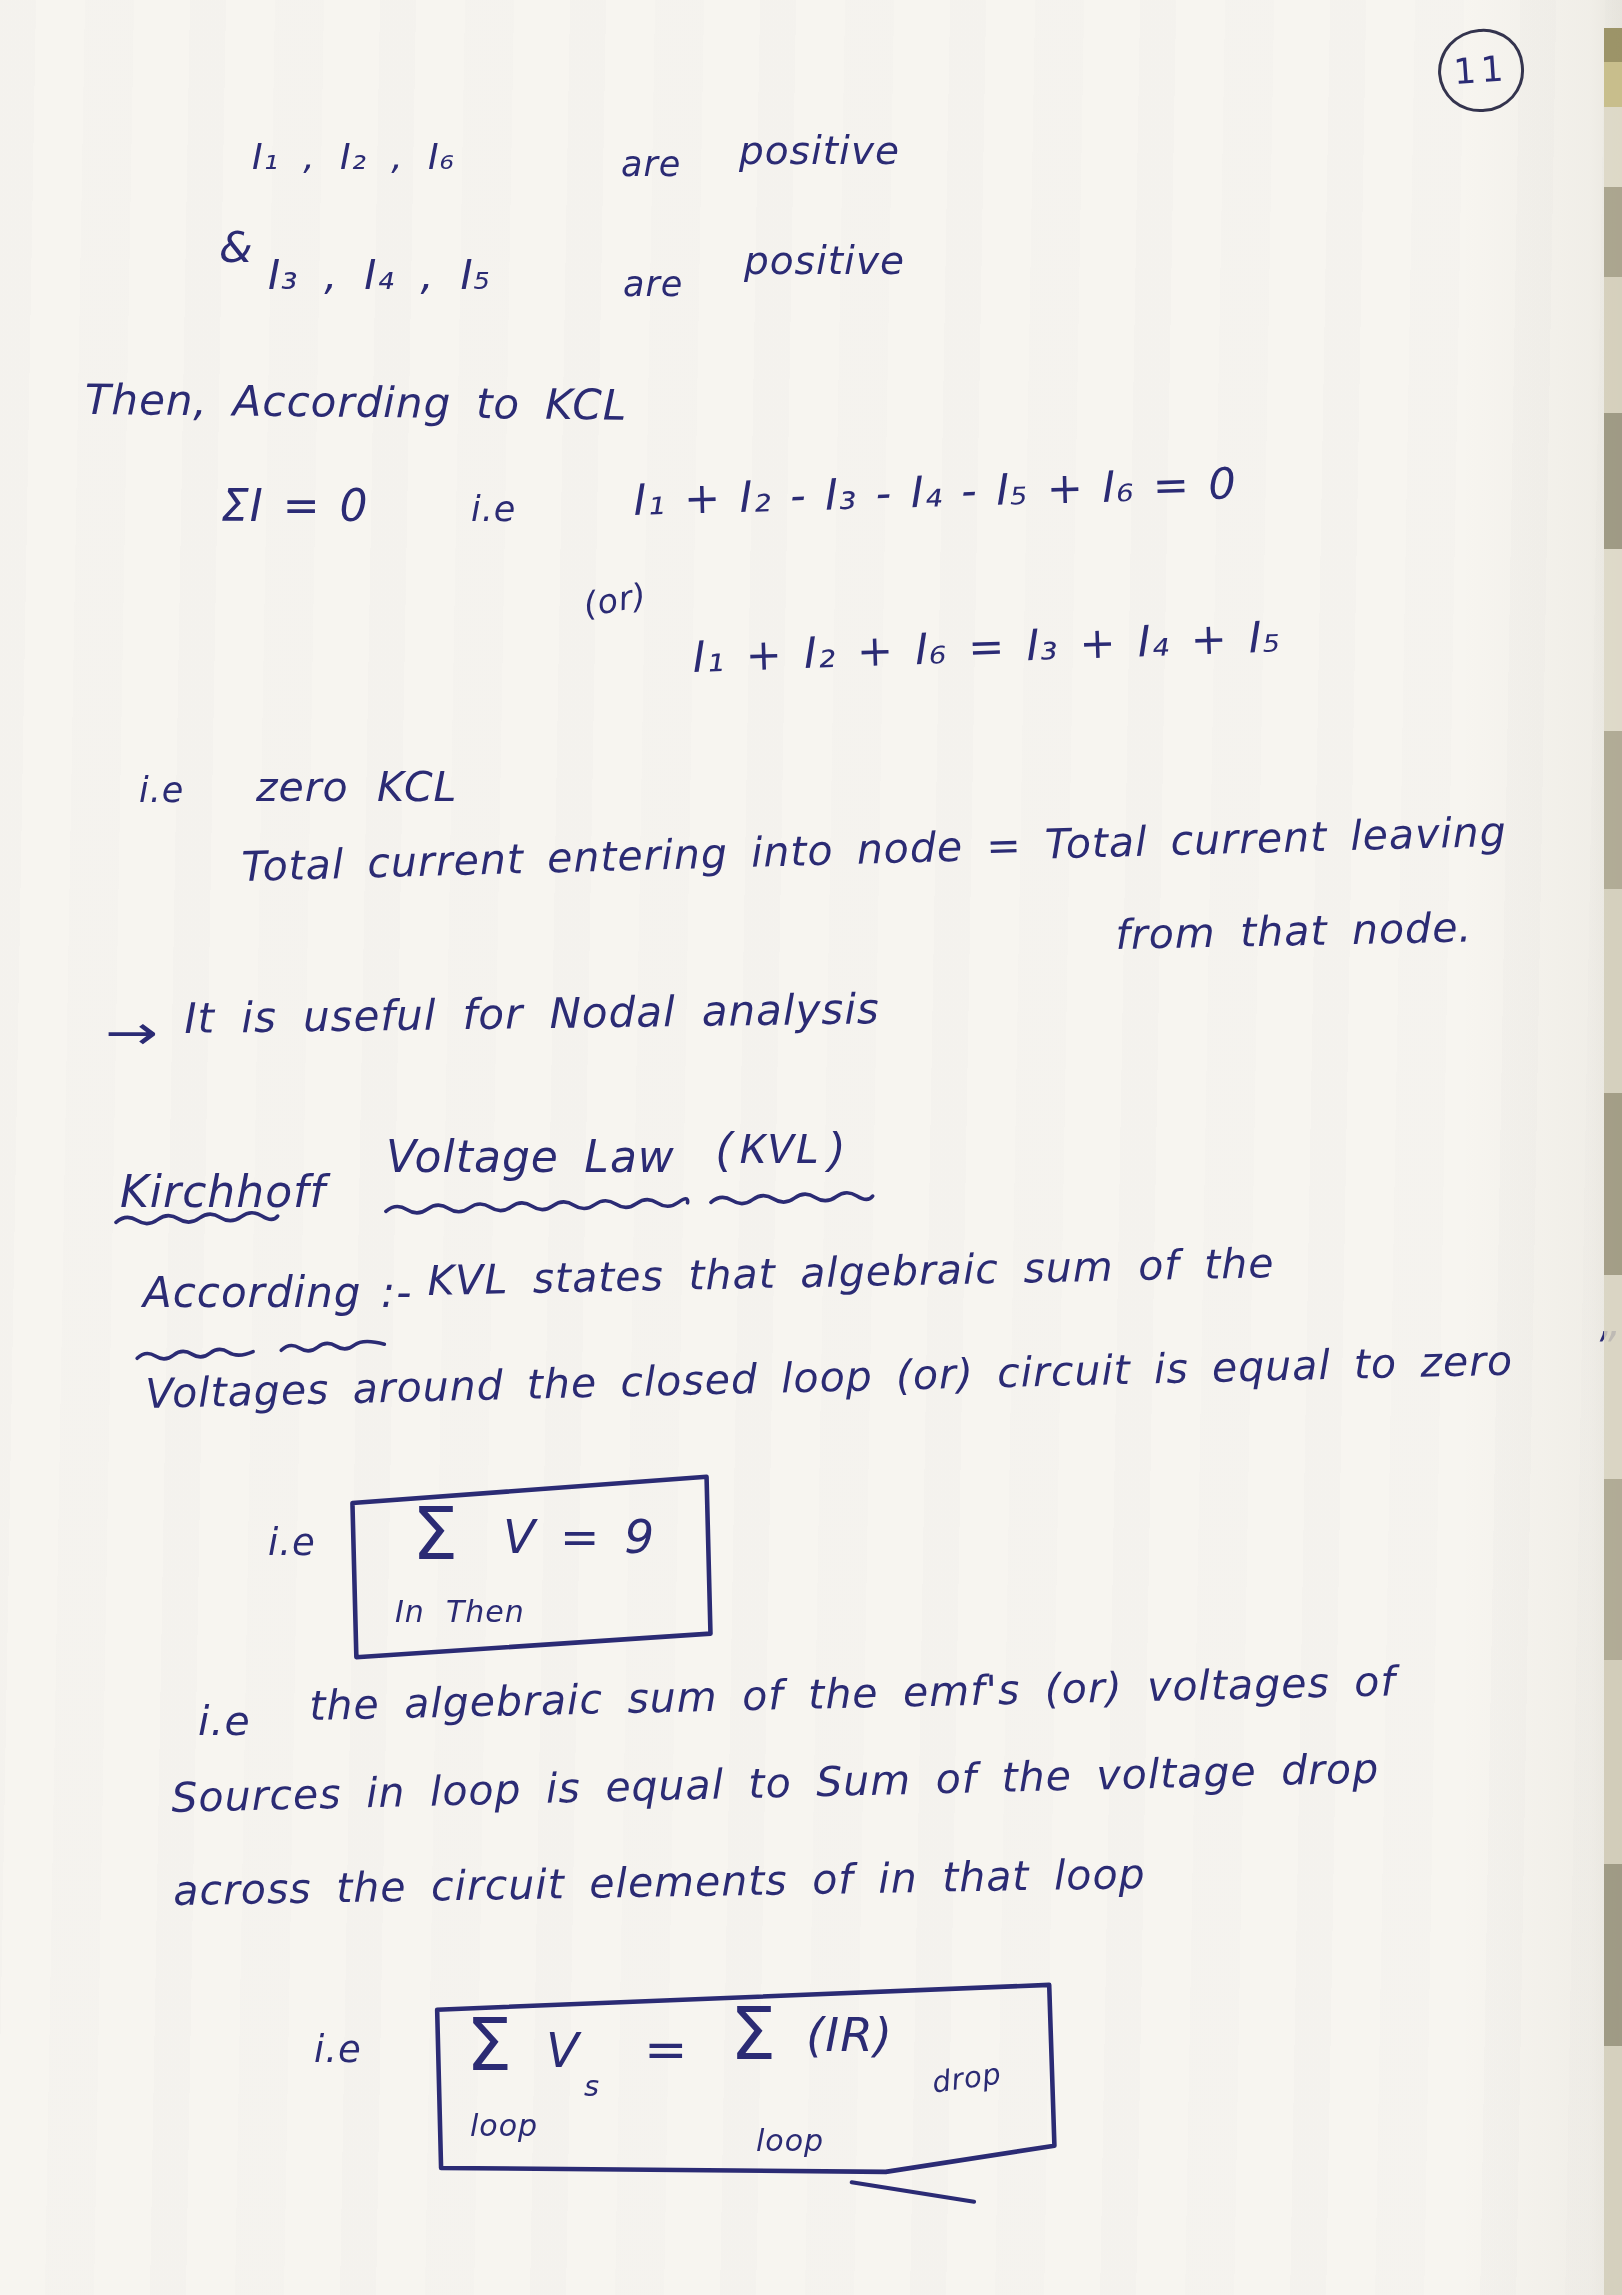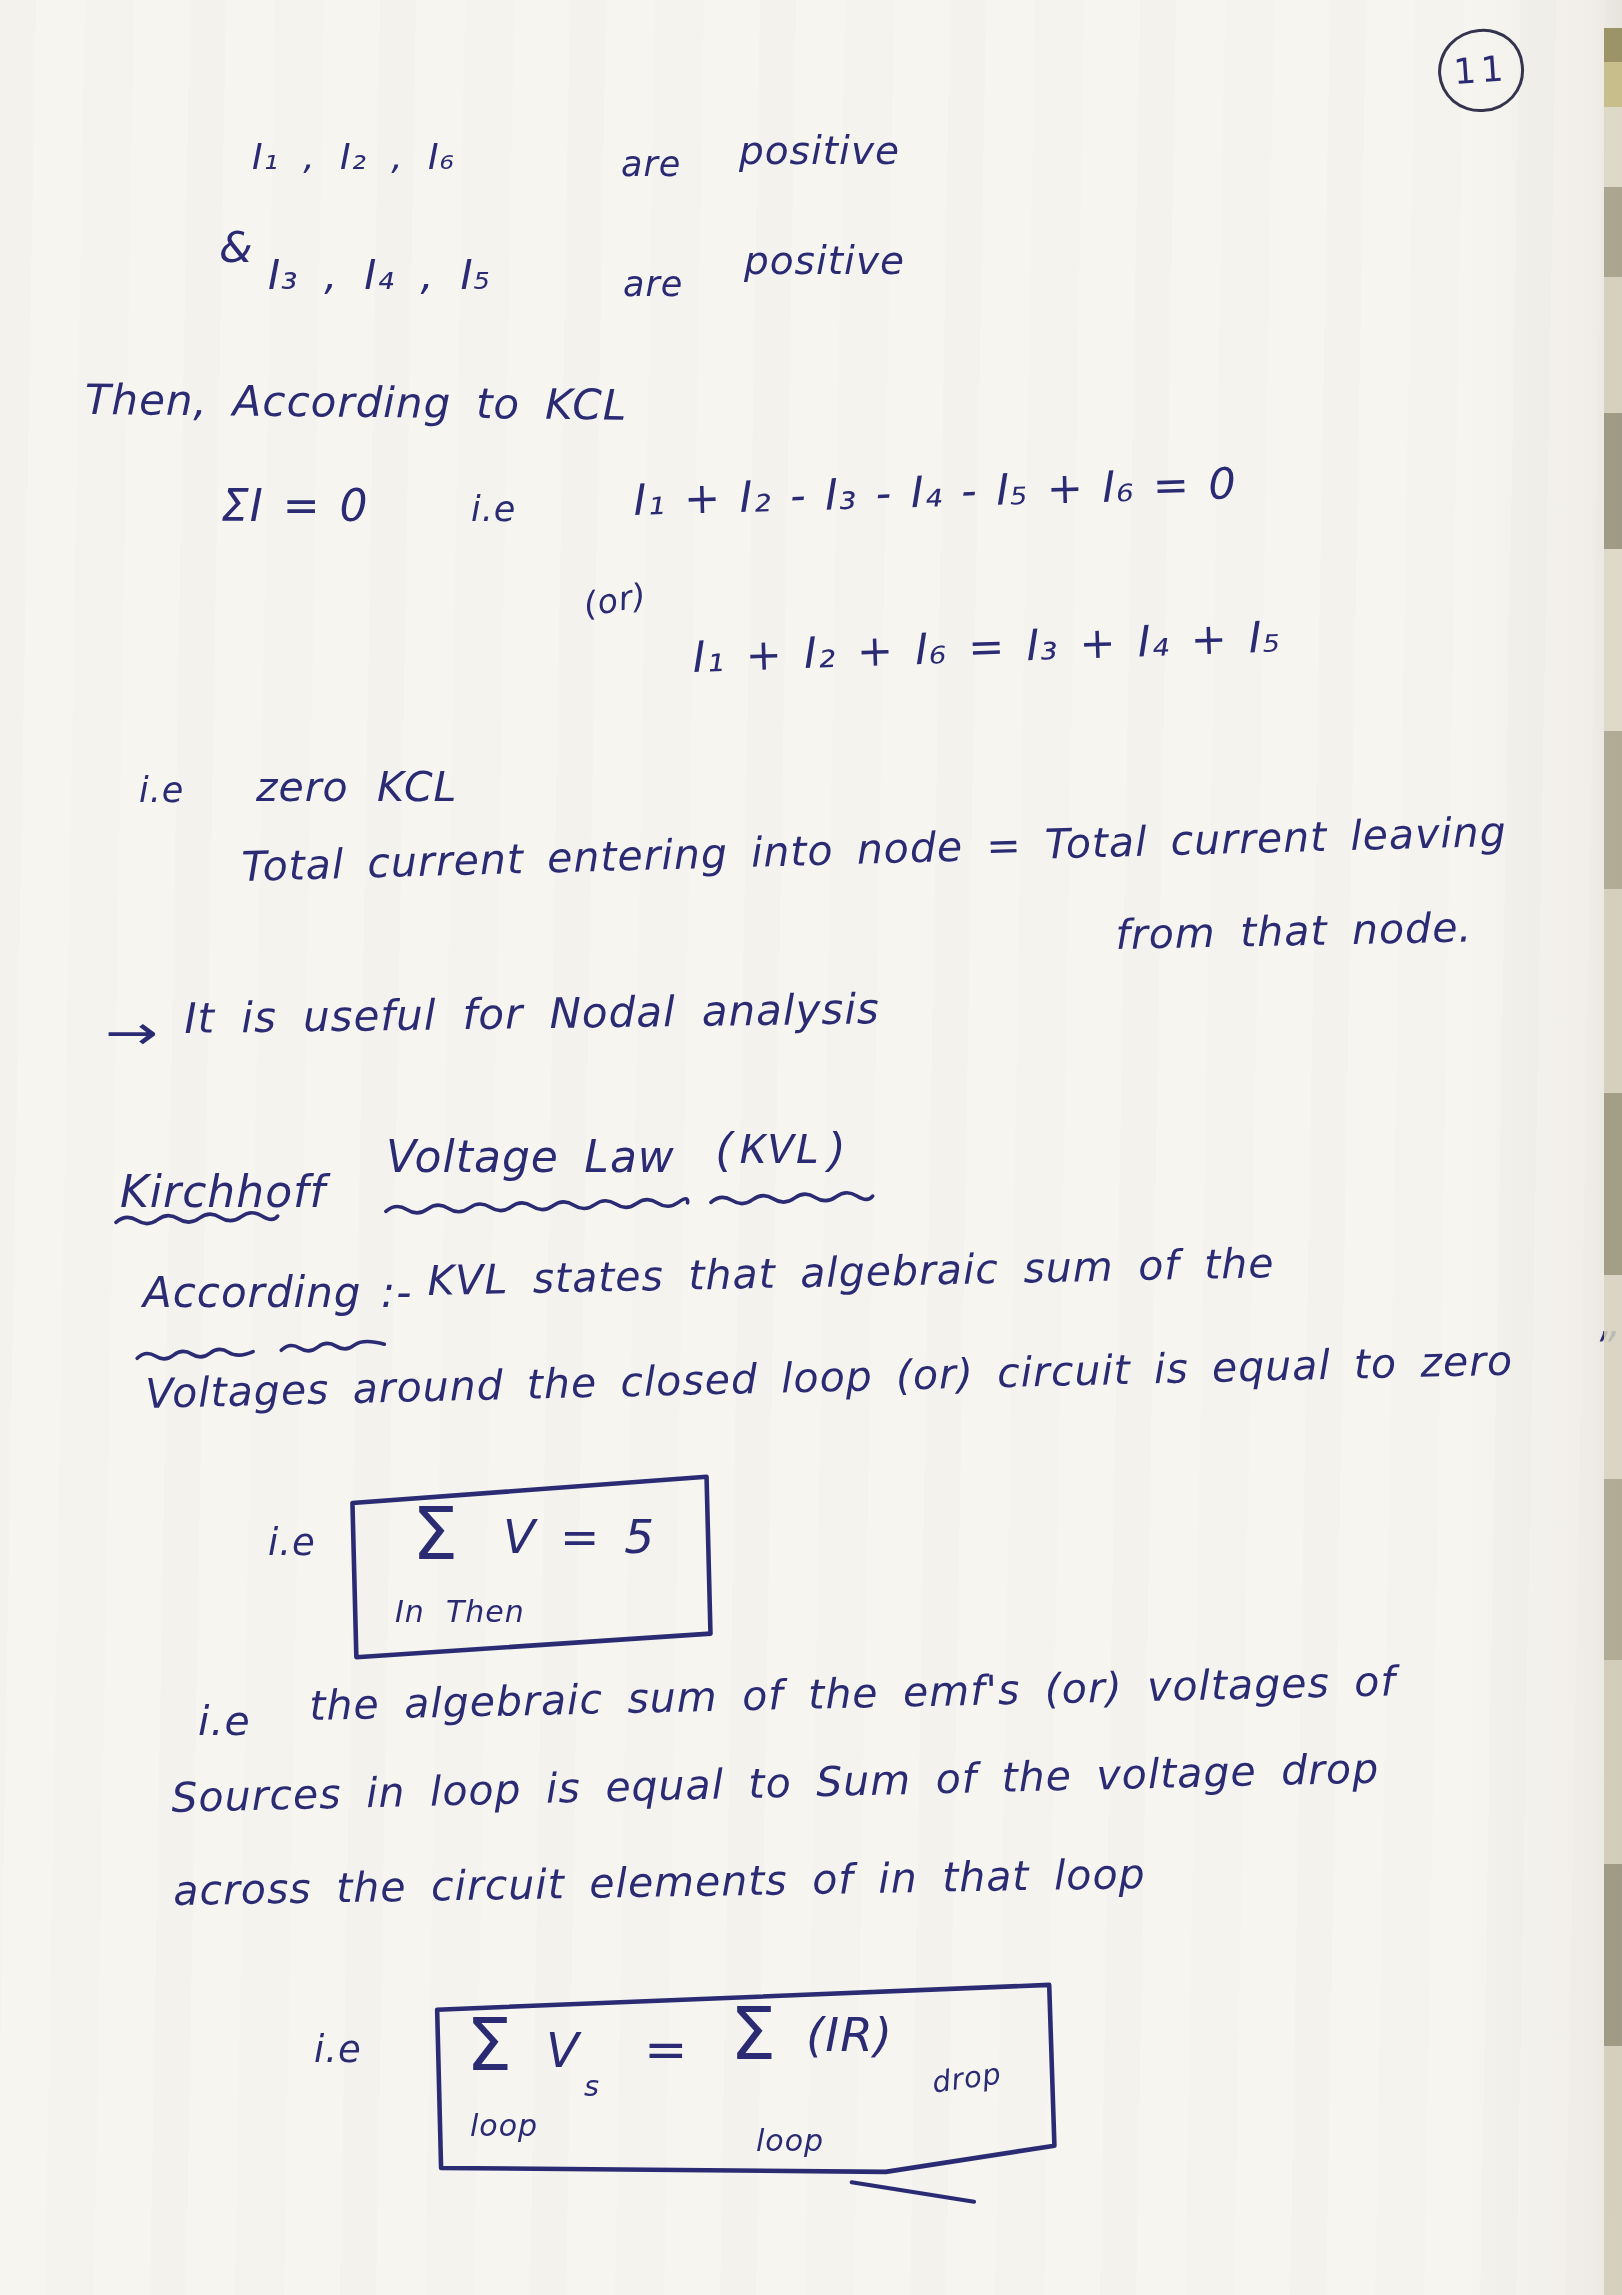--- a/index.html
+++ b/index.html
@@ -147,21 +147,21 @@
 
   <span class="run prose" style="left:145px; top:1374px; font-size:41px; word-spacing:9.2px; transform:rotate(-1.4deg);">Voltages around the closed loop (or) circuit is equal to zero</span>
   <span class="run" style="left:1594px; top:1327px; font-size:42px;">”</span>
 
   <span class="run" style="left:268px; top:1524px; font-size:37px;">i.e</span>
   <div class="eqbox" style="left:343px; top:1469px; width:373px; height:196px;">
     <svg class="frame" width="373" height="196" viewBox="0 0 570 300">
       <path d="M14 52 L556 12 L562 252 L20 288 Z" fill="none" stroke="#2b2b74" stroke-width="7" stroke-linejoin="round" stroke-linecap="round"></path>
     </svg>
     <span class="run" style="left:69px; top:27.5px; font-size:73px; font-style:normal;">Σ</span>
-    <span class="run eq" style="left:160px; top:44px; font-size:47px; word-spacing:7.9px;">V = 5</span>
+    <span class="run eq" style="left:160px; top:44px; font-size:47px; word-spacing:7.9px;">V = 9</span>
     <span class="run prose" style="left:52px; top:128px; font-size:30px;">In Then</span>
   </div>
 
   <span class="run" style="left:198px; top:1701px; font-size:41px;">i.e</span>
   <span class="run prose" style="left:309px; top:1686px; font-size:41px; transform:rotate(-1.3deg);">the algebraic sum of the emf's (or) voltages of</span>
   <span class="run prose" style="left:171px; top:1778px; font-size:41px; transform:rotate(-1.4deg);">Sources in loop is equal to Sum of the voltage drop</span>
   <span class="run prose" style="left:173px; top:1871px; font-size:41px; transform:rotate(-1deg);">across the circuit elements of in that loop</span>
 
   <span class="run" style="left:314px; top:2031px; font-size:37px;">i.e</span>
   <div class="eqbox" style="left:428px; top:1977px; width:631px; height:206px;">

